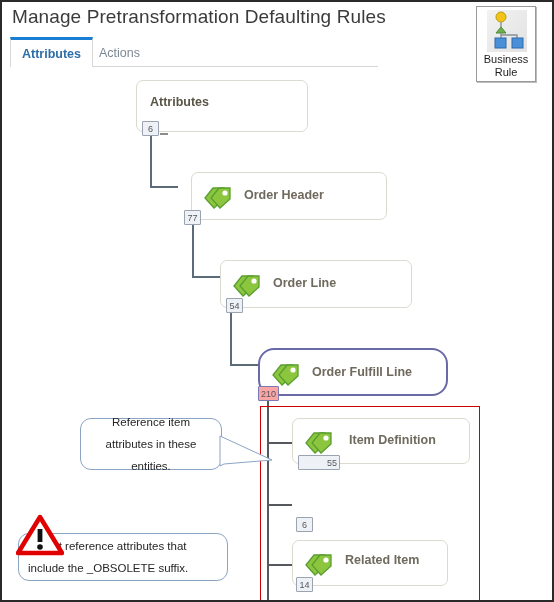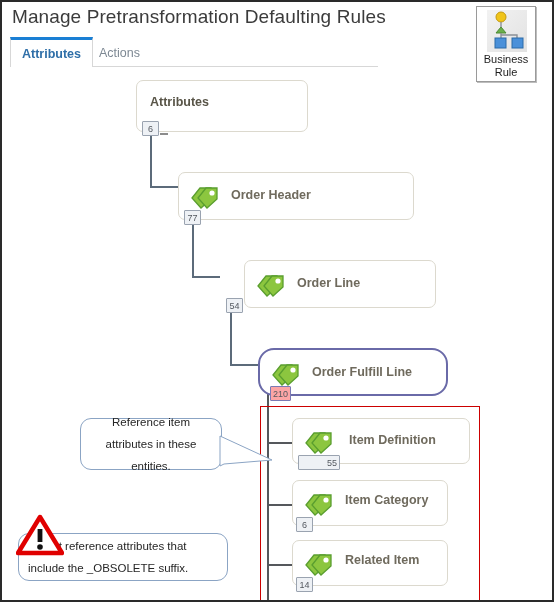--- a/index.html
+++ b/index.html
@@ -101,21 +101,21 @@
     min-width:17px;height:15px;
     box-sizing:border-box;
     border:1px solid #9aa3b0;
     background:#eef1f5;
     font-size:9px;color:#53585f;
     display:flex;align-items:center;justify-content:center;
     padding:0 2px;
     border-radius:1px;
     z-index:6;
   }
-  .badge.purple{border-color:#7a7ab4;background:#fca5a5;margin-left:12px;}
+  .badge.purple{border-color:#7a7ab4;background:#fca5a5;}
 
   .conn{position:absolute;background:#5c6b7a;z-index:0;}
   .conn.dark{background:#55585c;}
 
   
   #redbox{
     position:absolute;
     border:1.5px solid #cc0000;
     box-sizing:border-box;
     z-index:7;
@@ -183,35 +183,35 @@
     <div class="conn dark" style="left:265px;top:374px;width:25px;height:2px;"></div>
     <div class="conn dark" style="left:265px;top:436px;width:25px;height:2px;"></div>
     <div class="conn dark" style="left:265px;top:496px;width:25px;height:2px;"></div>
 
     <div class="node plain" style="left:134px;top:12px;width:172px;height:52px;">
       <span class="node-label" style="left:13px;top:14px;">Attributes</span>
     </div>
     <div class="badge" style="left:140px;top:53px;">6</div>
     <div style="position:absolute;left:158px;top:65px;width:8px;height:2px;background:#8c8c8c;"></div>
 
-    <div class="node stack" style="left:176px;top:104px;width:236px;height:48px;">
+    <div class="node stack" style="left:189px;top:104px;width:196px;height:48px;">
       <span class="tagicon" style="left:10px;top:10px;">
         <svg width="34" height="28" viewBox="0 0 34 28">
           <g stroke="#5a9e2f" stroke-width="1.3">
             <path d="M3 15 L11 5 L22 5 L22 16 L12 25 Z" fill="#8cc63f"></path>
             <path d="M9 15 L17 5 L28 5 L28 16 L18 25 Z" fill="#8cc63f"></path>
           </g>
           <circle cx="23" cy="10" r="2.6" fill="#ffffff"></circle>
         </svg>
       </span>
       <span class="node-label" style="left:52px;top:15px;">Order Header</span>
     </div>
     <div class="badge" style="left:182px;top:142px;">77</div>
 
-    <div class="node stack" style="left:218px;top:192px;width:192px;height:48px;margin-left:24px;">
+    <div class="node stack" style="left:218px;top:192px;width:192px;height:48px;">
       <span class="tagicon" style="left:10px;top:10px;">
         <svg width="34" height="28" viewBox="0 0 34 28">
           <g stroke="#5a9e2f" stroke-width="1.3">
             <path d="M3 15 L11 5 L22 5 L22 16 L12 25 Z" fill="#8cc63f"></path>
             <path d="M9 15 L17 5 L28 5 L28 16 L18 25 Z" fill="#8cc63f"></path>
           </g>
           <circle cx="23" cy="10" r="2.6" fill="#ffffff"></circle>
         </svg>
       </span>
       <span class="node-label" style="left:52px;top:15px;">Order Line</span>
@@ -241,32 +241,20 @@
             <path d="M3 15 L11 5 L22 5 L22 16 L12 25 Z" fill="#8cc63f"></path>
             <path d="M9 15 L17 5 L28 5 L28 16 L18 25 Z" fill="#8cc63f"></path>
           </g>
           <circle cx="23" cy="10" r="2.6" fill="#ffffff"></circle>
         </svg>
       </span>
       <span class="node-label" style="left:56px;top:14px;">Item Definition</span>
     </div>
     <div class="badge" style="left:296px;top:387px;padding-left:28px;">55</div>
 
-    <div class="node" style="left:290px;top:412px;width:156px;height:46px;">
-      <span class="tagicon" style="left:10px;top:9px;">
-        <svg width="34" height="28" viewBox="0 0 34 28">
-          <g stroke="#5a9e2f" stroke-width="1.3">
-            <path d="M3 15 L11 5 L22 5 L22 16 L12 25 Z" fill="#8cc63f"></path>
-            <path d="M9 15 L17 5 L28 5 L28 16 L18 25 Z" fill="#8cc63f"></path>
-          </g>
-          <circle cx="23" cy="10" r="2.6" fill="#ffffff"></circle>
-        </svg>
-      </span>
-      <span class="node-label" style="left:52px;top:12px;">Item Category</span>
-    </div>
     <div class="badge" style="left:294px;top:449px;">6</div>
 
     <div class="node" style="left:290px;top:472px;width:156px;height:46px;">
       <span class="tagicon" style="left:10px;top:9px;">
         <svg width="34" height="28" viewBox="0 0 34 28">
           <g stroke="#5a9e2f" stroke-width="1.3">
             <path d="M3 15 L11 5 L22 5 L22 16 L12 25 Z" fill="#8cc63f"></path>
             <path d="M9 15 L17 5 L28 5 L28 16 L18 25 Z" fill="#8cc63f"></path>
           </g>
           <circle cx="23" cy="10" r="2.6" fill="#ffffff"></circle>

